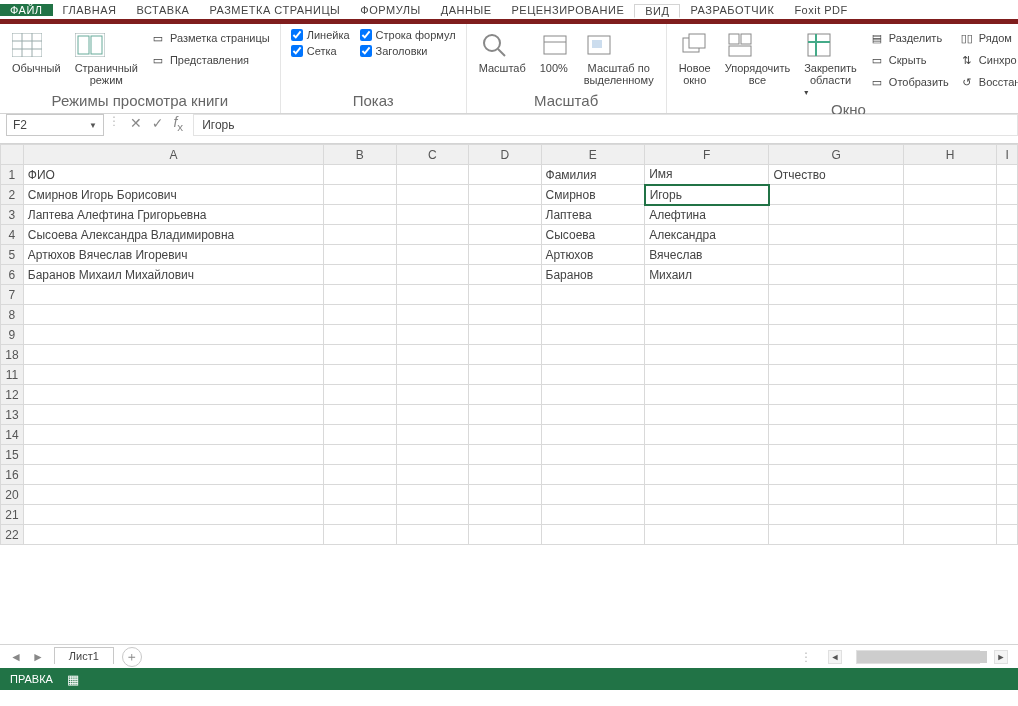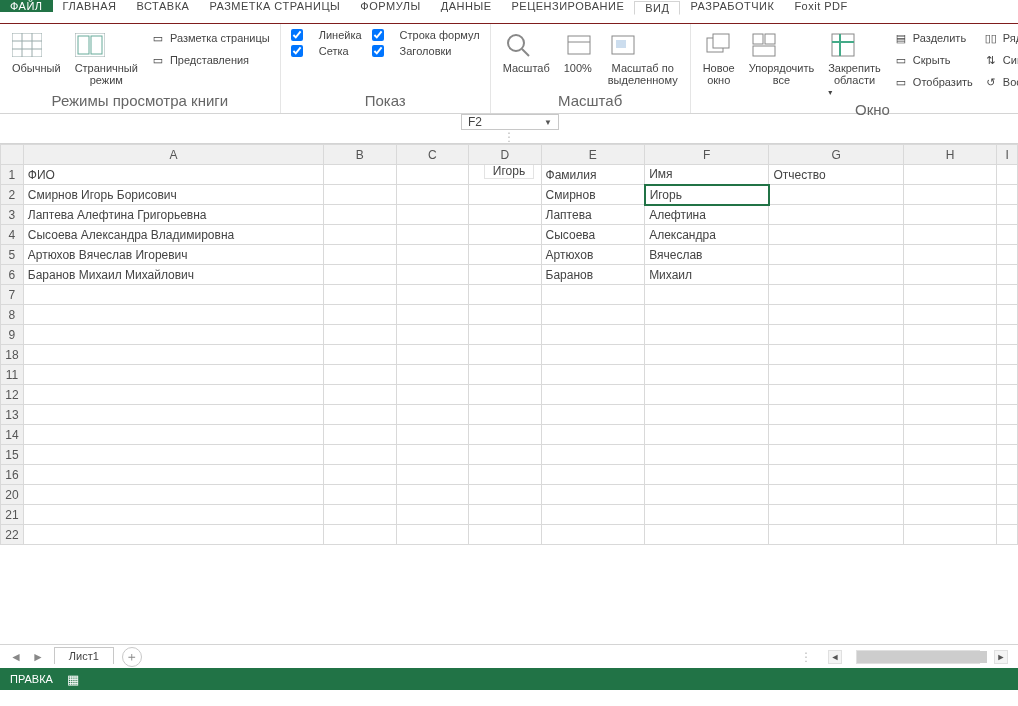--- a/index.html
+++ b/index.html
@@ -1,39 +1,39 @@
 <!DOCTYPE html>
 <html><head>
 <meta charset="utf-8">
 <style>
 * { box-sizing: border-box; margin: 0; padding: 0; font-family: "Segoe UI", Tahoma, sans-serif; }
 body { width: 1018px; height: 706px; background: #fff; overflow: hidden; font-size: 12px; color: #444; }
 
 
-.tabbar { display: flex; align-items: flex-start; height: 24px; background: #fff; border-bottom: 1px solid #7f1d1d; }
+.tabbar { display: flex; align-items: center; height: 24px; background: #fff; border-bottom: 5px solid #7f1d1d; }
 .tabbar .tab { padding: 0 10px; display: flex; align-items: center; font-size: 11px; color: #444; cursor: pointer; letter-spacing: 0.5px; }
 .tabbar .tab.file { background: #217346; color: #fff; font-weight: normal; }
 .tabbar .tab.active { border: 1px solid #d4d4d4; border-bottom: 1px solid #fff; position: relative; top: 1px; background: #fff; }
 
 
 .ribbon { display: flex; height: 90px; border-bottom: 1px solid #d4d4d4; background: #fff; }
 .group { border-right: 1px solid #e5e5e5; padding: 4px 8px 0 8px; display: flex; flex-direction: column; justify-content: space-between; }
 .group-body { display: flex; align-items: flex-start; gap: 6px; }
 .group-label { text-align: center; font-size: 15px; color: #666; padding: 2px 0 4px 0; }
 .bigbtn { display: flex; flex-direction: column; align-items: flex-start; gap: 2px; padding: 2px 4px; cursor: pointer; }
 .bigbtn .ic { width: 30px; height: 30px; display: flex; align-items: center; justify-content: center; }
 .bigbtn .lbl { font-size: 11px; text-align: center; line-height: 12px; max-width: 70px; }
 .stack { display: flex; flex-direction: column; gap: 2px; }
 .smallbtn { display: flex; align-items: center; gap: 4px; padding: 2px 2px; cursor: pointer; font-size: 11px; white-space: nowrap; }
 .smallbtn .ic { width: 16px; height: 16px; display: inline-flex; align-items: center; justify-content: center; }
-.chk { display: inline-flex; align-items: flex-start; gap: 16px; padding: 1px 2px; font-size: 11px; white-space: nowrap; }
+.chk { display: inline-flex; align-items: flex-start; gap: 4px; padding: 1px 2px; font-size: 11px; white-space: nowrap; }
 .chk input { width: 12px; height: 12px; }
 
 
-.fbar { display: flex; align-items: center; height: 30px; border-bottom: 1px solid #d4d4d4; flex-direction: column; }
+.fbar { display: flex; align-items: flex-start; height: 30px; border-bottom: 1px solid #d4d4d4; }
 .namebox { width: 98px; height: 22px; border: 1px solid #c8c8c8; margin: 0 4px 0 6px; padding: 0 6px; display: flex; align-items: center; justify-content: space-between; }
 .namebox .dd { font-size: 8px; color: #555; }
 .fbtns { display: flex; gap: 6px; padding: 0 8px; color: #888; align-items: center; }
 .fbtns span { cursor: pointer; font-size: 14px; padding: 0 2px; }
 .fxinput { flex: 1; height: 22px; border: 1px solid #e3e3e3; padding: 0 8px; display: flex; align-items: center; }
 
 
 .grid-wrap { position: relative; height: 500px; }
 table.sheet { border-collapse: collapse; table-layout: fixed; width: 100%; }
 table.sheet th, table.sheet td { border: 1px solid #d9d9d9; height: 20px; font-size: 12px; overflow: hidden; white-space: nowrap; }

